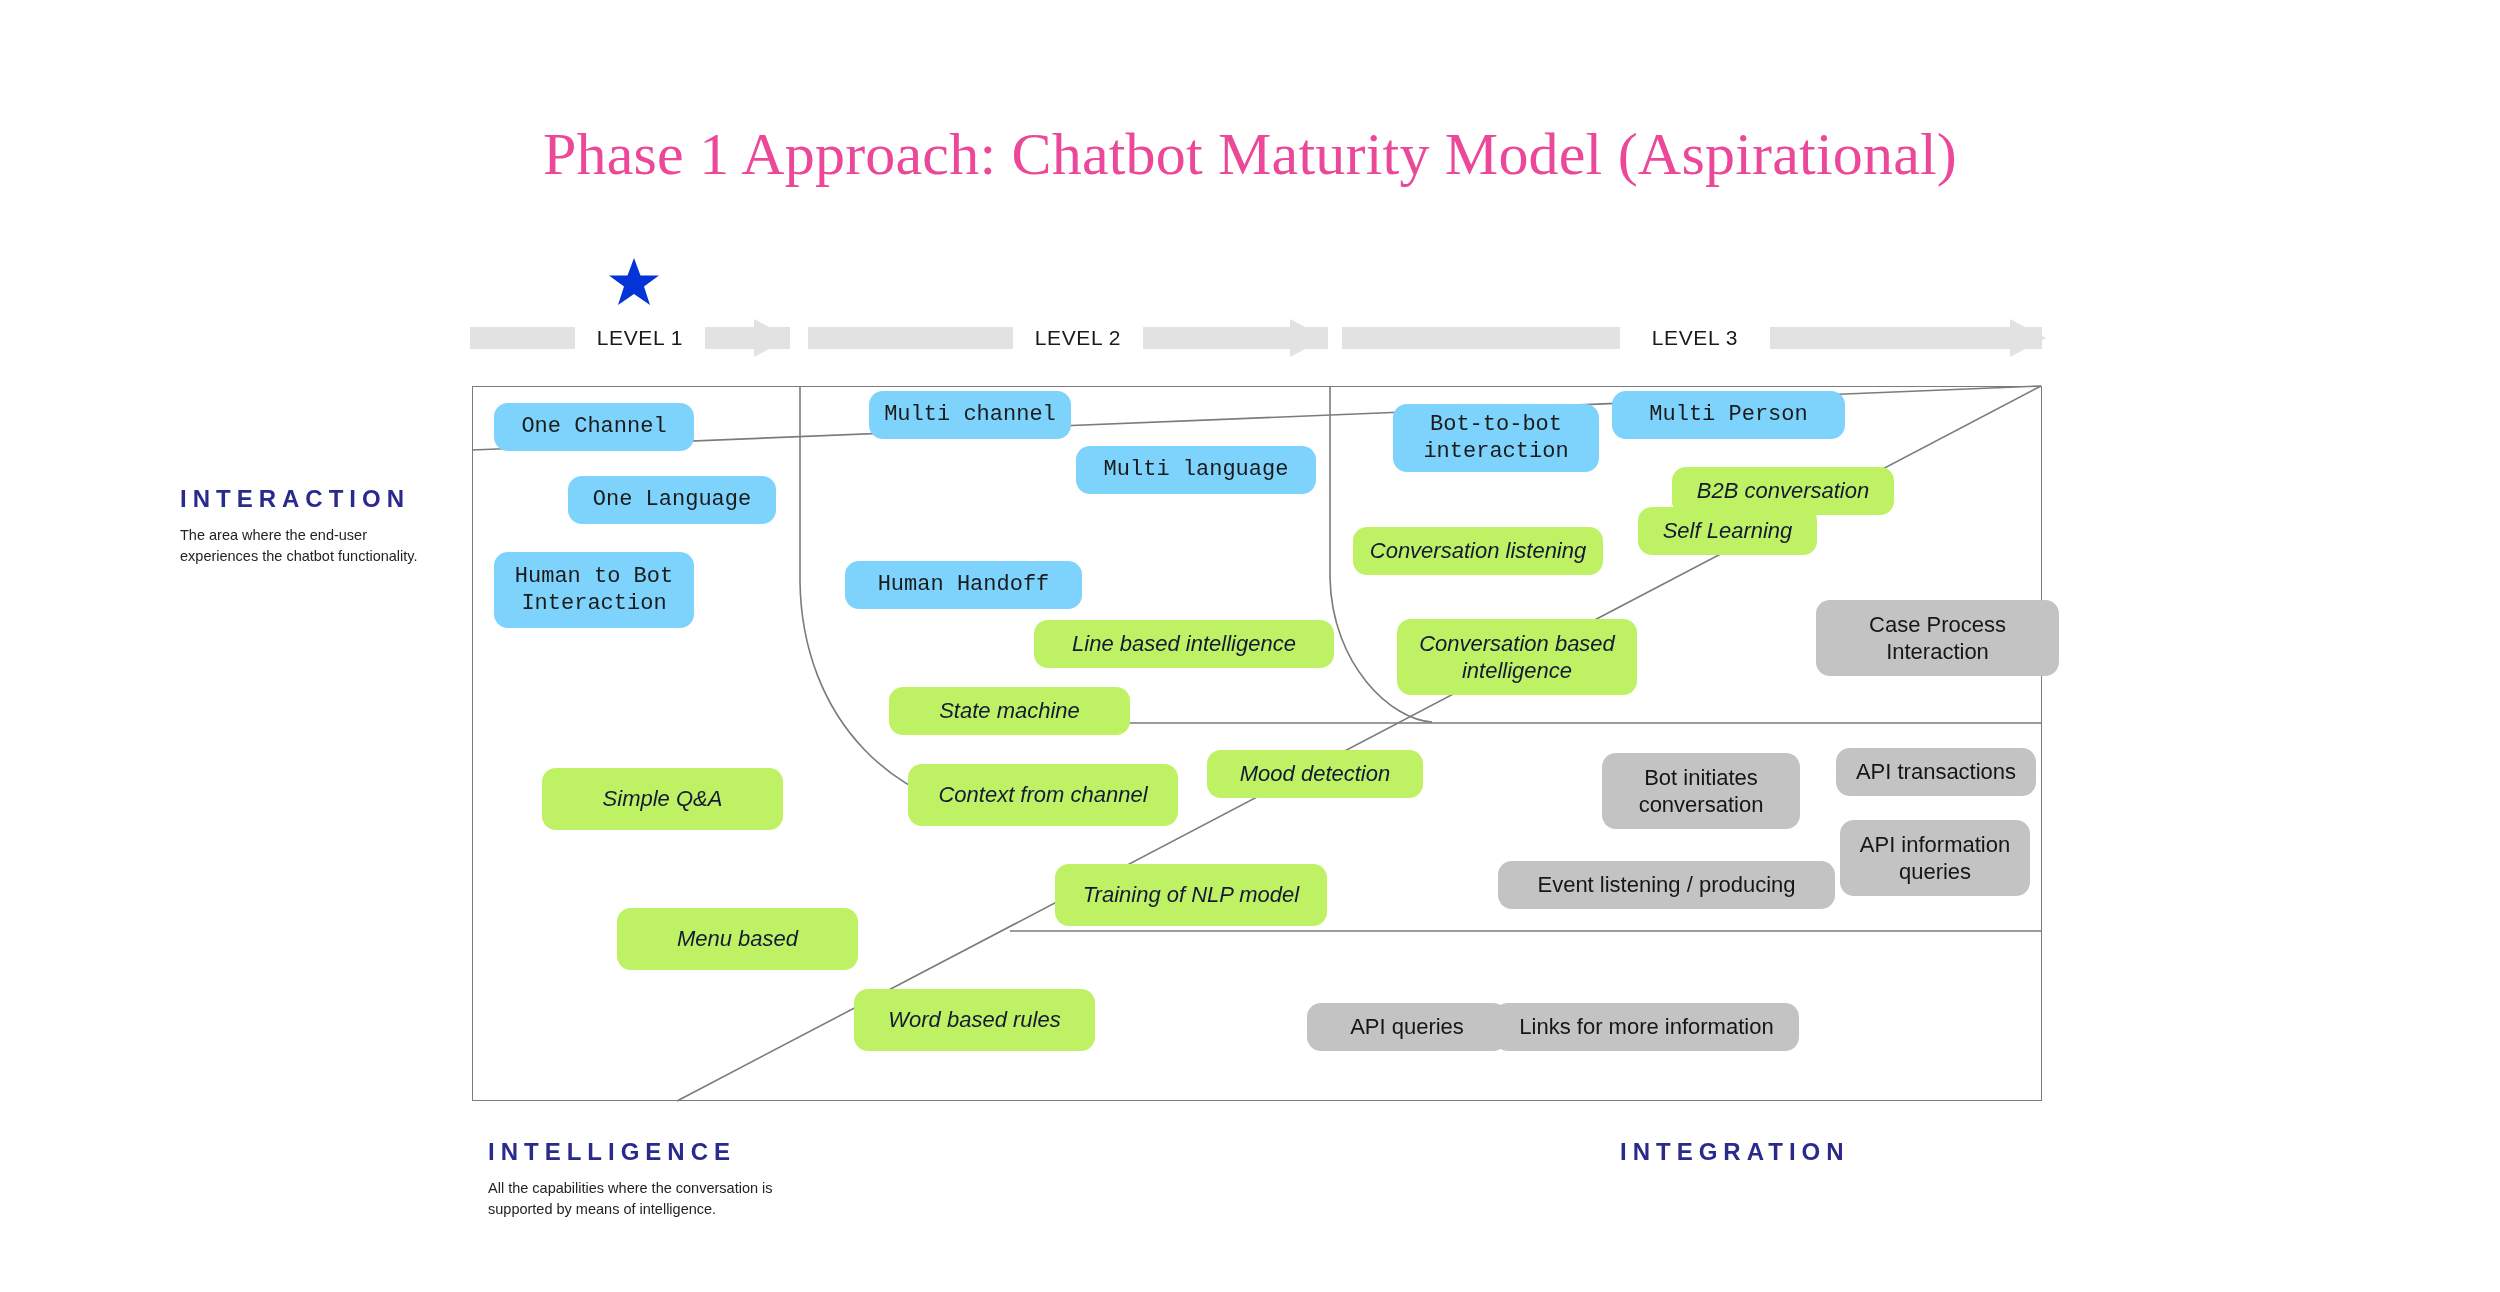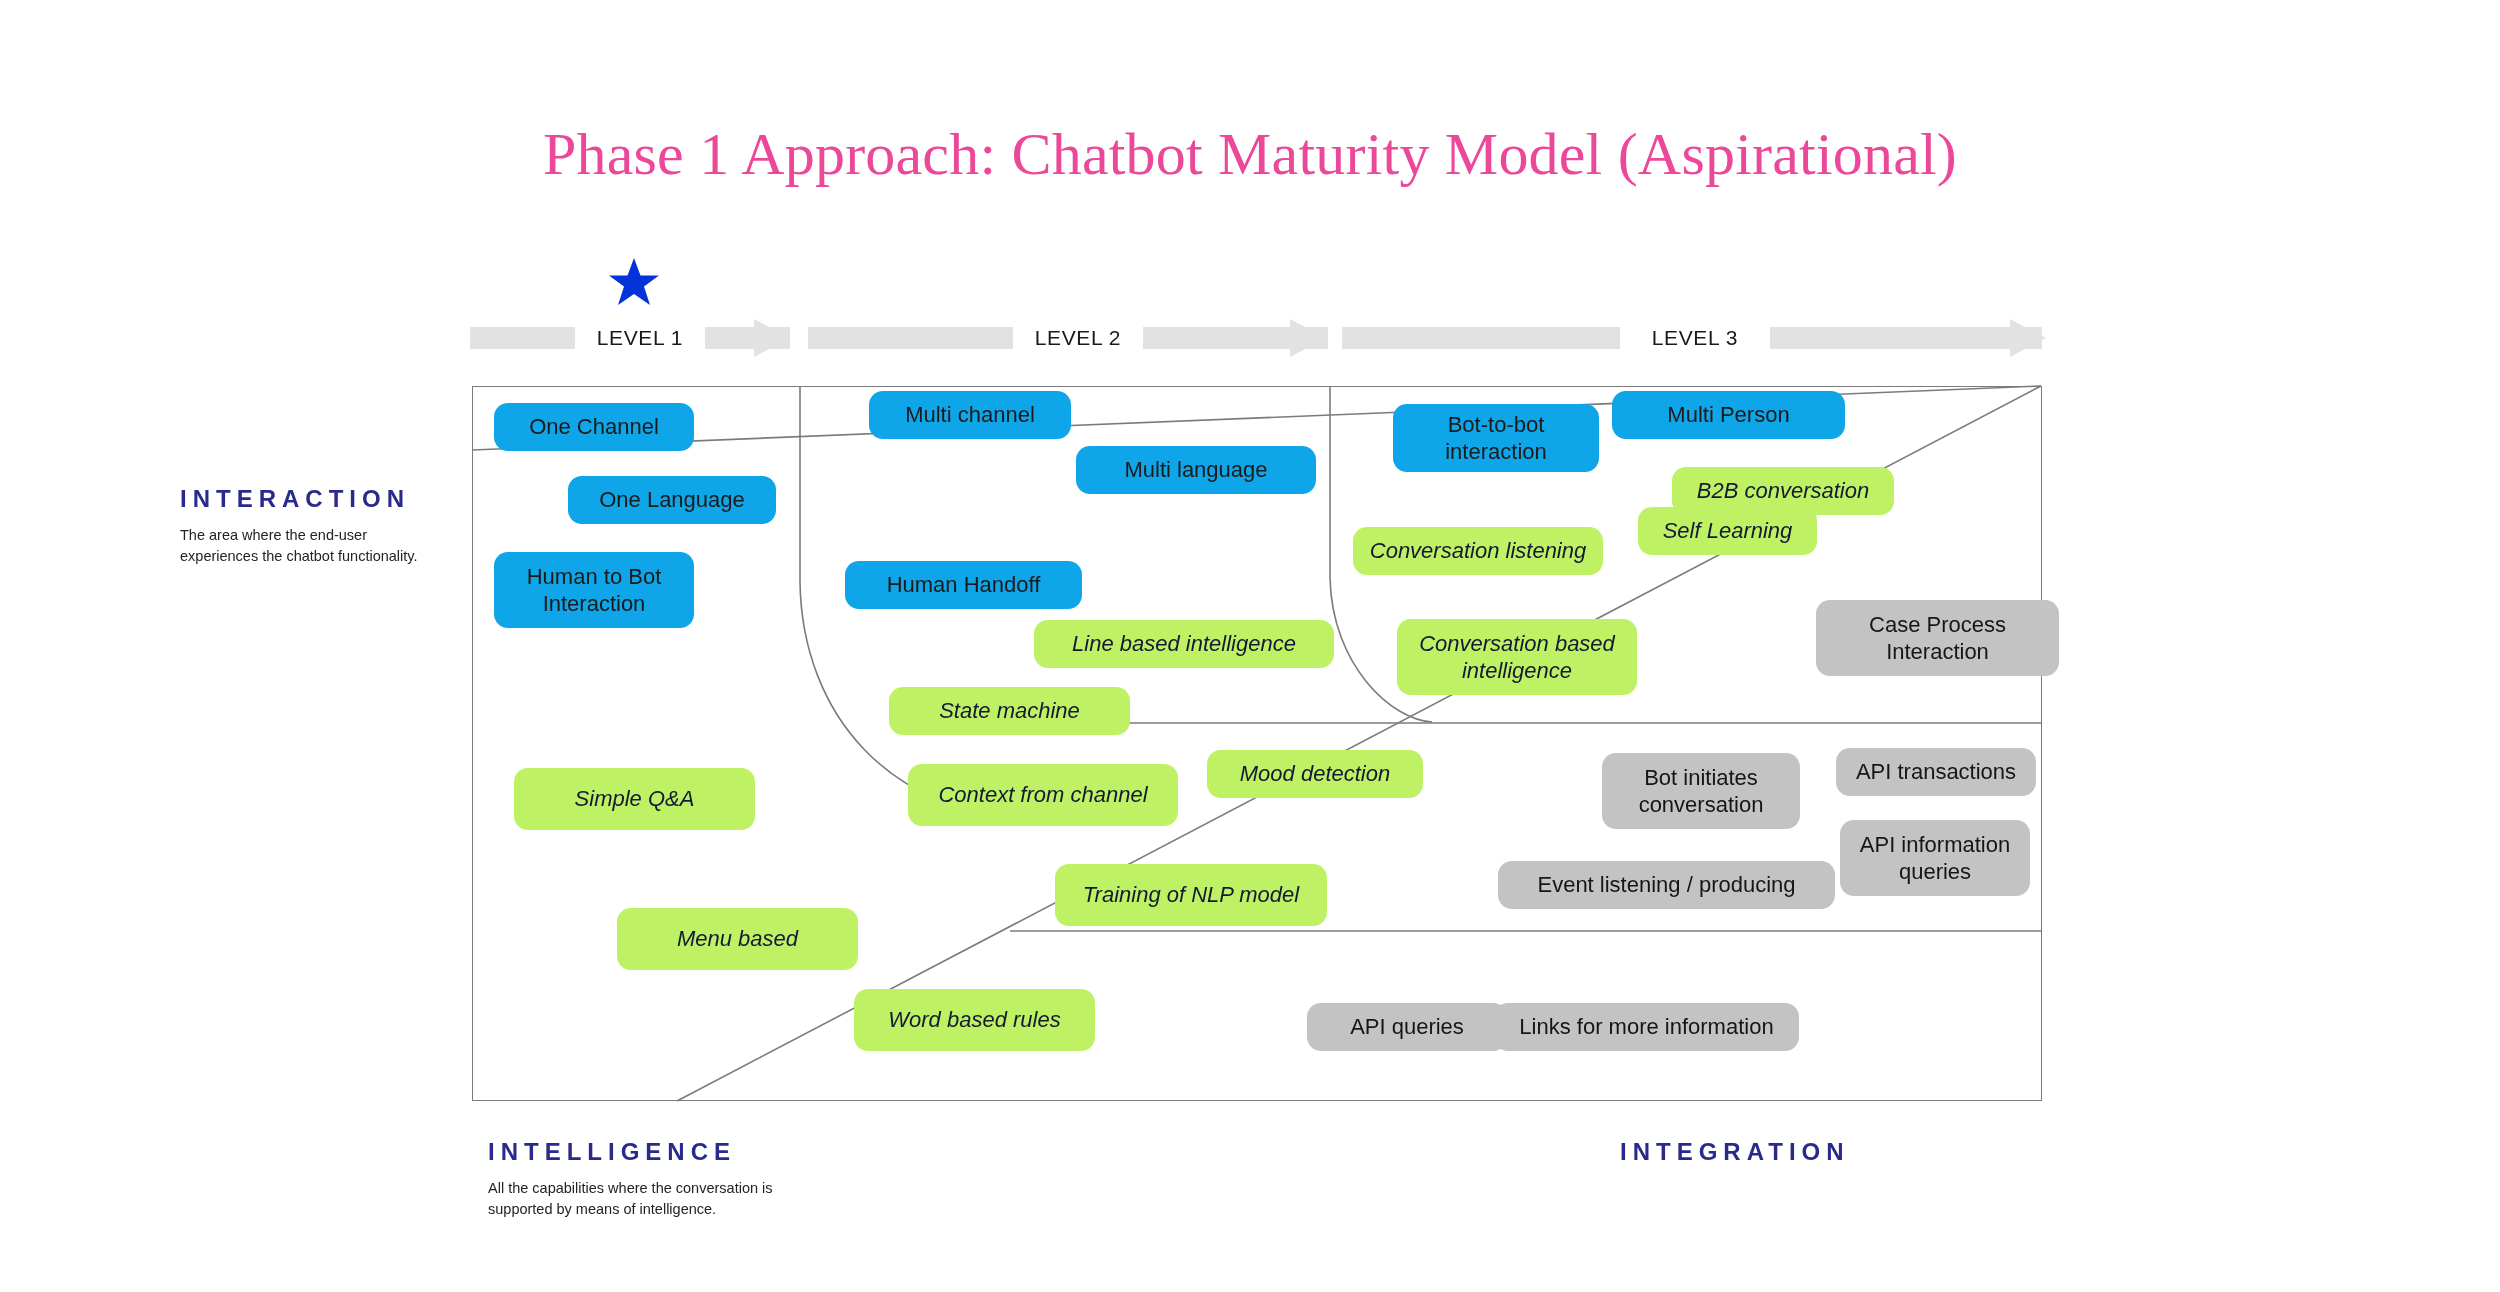--- a/index.html
+++ b/index.html
@@ -29,21 +29,21 @@
   
   #frame{position:absolute;left:472px;top:386px;width:1570px;height:715px;
          border:1.6px solid #7b7b7b;box-sizing:border-box;}
   #svg-lines{position:absolute;left:472px;top:386px;width:1570px;height:715px;
              overflow:visible;pointer-events:none;}
 
   
   .pill{position:absolute;border-radius:14px;display:flex;align-items:center;
         justify-content:center;text-align:center;box-sizing:border-box;
         font-size:22px;line-height:1.24;padding:4px 10px;color:#16171d;}
-  .pill.cream{background:#0ea5e9;color:#1b1b1b;}
+  .pill.cream{background:#7dd3fc;color:#1b1b1b;font-family:Liberation Mono, monospace;}
   .pill.blue {background:#bef264;color:#151a33;font-style:italic;}
   .pill.gray {background:#C3C3C3;color:#161616;}
 
   
   .cap{position:absolute;}
   .cap-title{font-size:24px;font-weight:700;color:#2A2A8C;letter-spacing:6px;
              white-space:nowrap;}
   .cap-desc{font-size:14.5px;color:#232323;line-height:1.42;margin-top:12px;
             white-space:pre-line;}
 </style>
@@ -105,21 +105,21 @@
     <div class="pill cream" style="left: 845px; top: 561px; width: 237px; height: 48px;">Human Handoff</div>
     <div class="pill cream" style="left: 1352px; top: 404px; width: 206px; height: 68px; margin-left: 41px;">Bot-to-bot interaction</div>
     <div class="pill cream" style="left: 1612px; top: 391px; width: 233px; height: 48px;">Multi Person</div>
     <div class="pill blue" style="left: 1672px; top: 467px; width: 222px; height: 48px;">B2B conversation</div>
     <div class="pill blue" style="left: 1353px; top: 527px; width: 250px; height: 48px;">Conversation listening</div>
     <div class="pill blue" style="left: 1638px; top: 507px; width: 179px; height: 48px;">Self Learning</div>
     <div class="pill gray" style="left: 1816px; top: 600px; width: 243px; height: 76px;">Case Process Interaction</div>
     <div class="pill blue" style="left: 1034px; top: 620px; width: 300px; height: 48px;">Line based intelligence</div>
     <div class="pill blue" style="left: 1397px; top: 619px; width: 240px; height: 76px;">Conversation based intelligence</div>
     <div class="pill blue" style="left: 889px; top: 687px; width: 241px; height: 48px;">State machine</div>
-    <div class="pill blue" style="left: 514px; top: 768px; width: 241px; height: 62px;">Simple Q&amp;A</div>
+    <div class="pill blue" style="left: 542px; top: 768px; width: 241px; height: 62px;">Simple Q&amp;A</div>
     <div class="pill blue" style="left: 908px; top: 764px; width: 270px; height: 62px;">Context from channel</div>
     <div class="pill blue" style="left: 1207px; top: 750px; width: 216px; height: 48px;">Mood detection</div>
     <div class="pill blue" style="left: 1055px; top: 864px; width: 272px; height: 62px;">Training of NLP model</div>
     <div class="pill blue" style="left: 617px; top: 908px; width: 241px; height: 62px;">Menu based</div>
     <div class="pill blue" style="left: 854px; top: 989px; width: 241px; height: 62px;">Word based rules</div>
     <div class="pill gray" style="left: 1602px; top: 753px; width: 198px; height: 76px;">Bot initiates conversation</div>
     <div class="pill gray" style="left: 1836px; top: 748px; width: 200px; height: 48px;">API transactions</div>
     <div class="pill gray" style="left: 1840px; top: 820px; width: 190px; height: 76px;">API information queries</div>
     <div class="pill gray" style="left: 1498px; top: 861px; width: 337px; height: 48px;">Event listening / producing</div>
     <div class="pill gray" style="left: 1307px; top: 1003px; width: 200px; height: 48px;">API queries</div>

